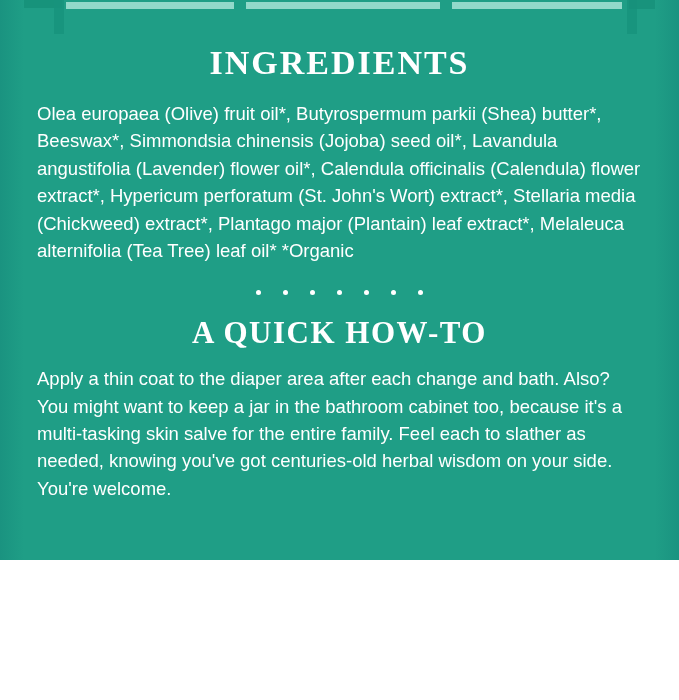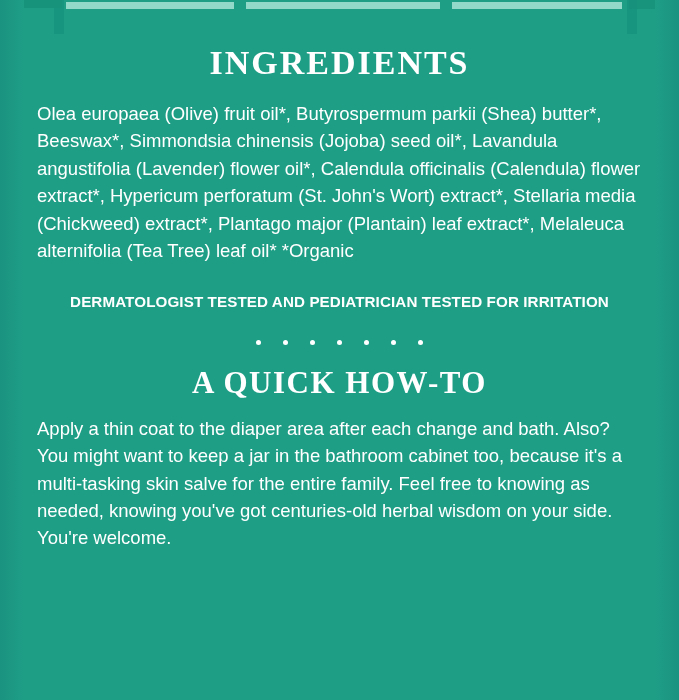--- a/index.html
+++ b/index.html
@@ -9,21 +9,21 @@
   body {
     width: 679px;
     height: 700px;
     background: #ffffff;
     font-family: "Liberation Sans", sans-serif;
     overflow: hidden;
   }
   .package {
     position: relative;
     width: 679px;
-    height: 700px;
+    height: 560px;
     background: #1f9e86;
     box-sizing: border-box;
     overflow: hidden;
   }
   
   .top-edge {
     position: absolute;
     top: 0;
     left: 0;
     width: 679px;
@@ -144,31 +144,30 @@
   <div class="side-shadow-left"></div>
   <div class="side-shadow-right"></div>
 
   <div class="content">
 
     <h1 class="section-title">INGREDIENTS</h1>
 
     <p class="body-text">Olea europaea (Olive) fruit oil*, Butyrospermum parkii (Shea) butter*, Beeswax*, Simmondsia chinensis (Jojoba) seed oil*, Lavandula angustifolia (Lavender) flower oil*, Calendula officinalis (Calendula) flower extract*, Hypericum perforatum (St. John's Wort) extract*, Stellaria media (Chickweed) extract*, Plantago major (Plantain) leaf extract*, Melaleuca alternifolia (Tea Tree) leaf oil* *Organic</p>
 
     <div class="claims">
-      <div class="claim-line">DERMATOLOGIST TESTED AND PEDIATRICIAN TESTED FOR IRRITATION</div>
     </div>
 
     <div class="dot-divider">
       <span class="dot"></span>
       <span class="dot"></span>
       <span class="dot"></span>
       <span class="dot"></span>
       <span class="dot"></span>
       <span class="dot"></span>
       <span class="dot"></span>
     </div>
 
     <h1 class="section-title second">A QUICK HOW-TO</h1>
 
-    <p class="body-text howto-text">Apply a thin coat to the diaper area after each change and bath. Also? You might want to keep a jar in the bathroom cabinet too, because it's a multi-tasking skin salve for the entire family. Feel free to knowing as needed, knowing you've got centuries-old herbal wisdom on your side. You're welcome.</p>
+    <p class="body-text howto-text">Apply a thin coat to the diaper area after each change and bath. Also? You might want to keep a jar in the bathroom cabinet too, because it's a multi-tasking skin salve for the entire family. Feel each to slather as needed, knowing you've got centuries-old herbal wisdom on your side. You're welcome.</p>
 
   </div>
 </div>
 
 </body></html>

